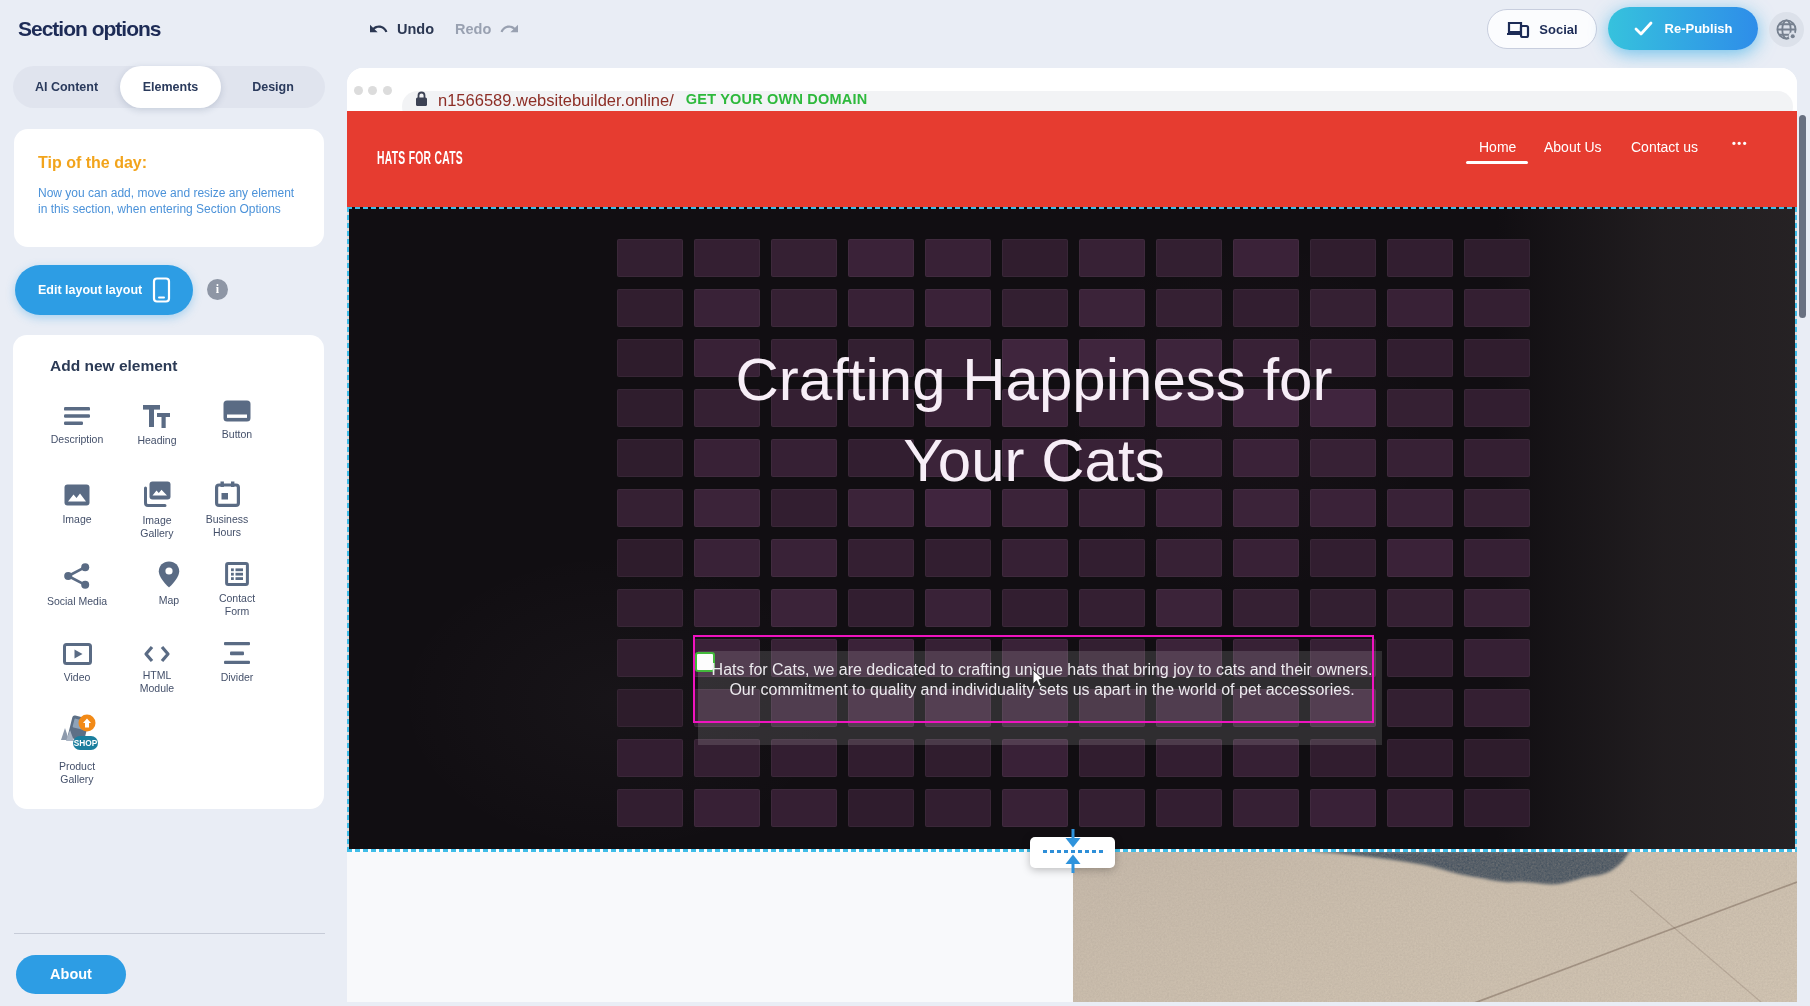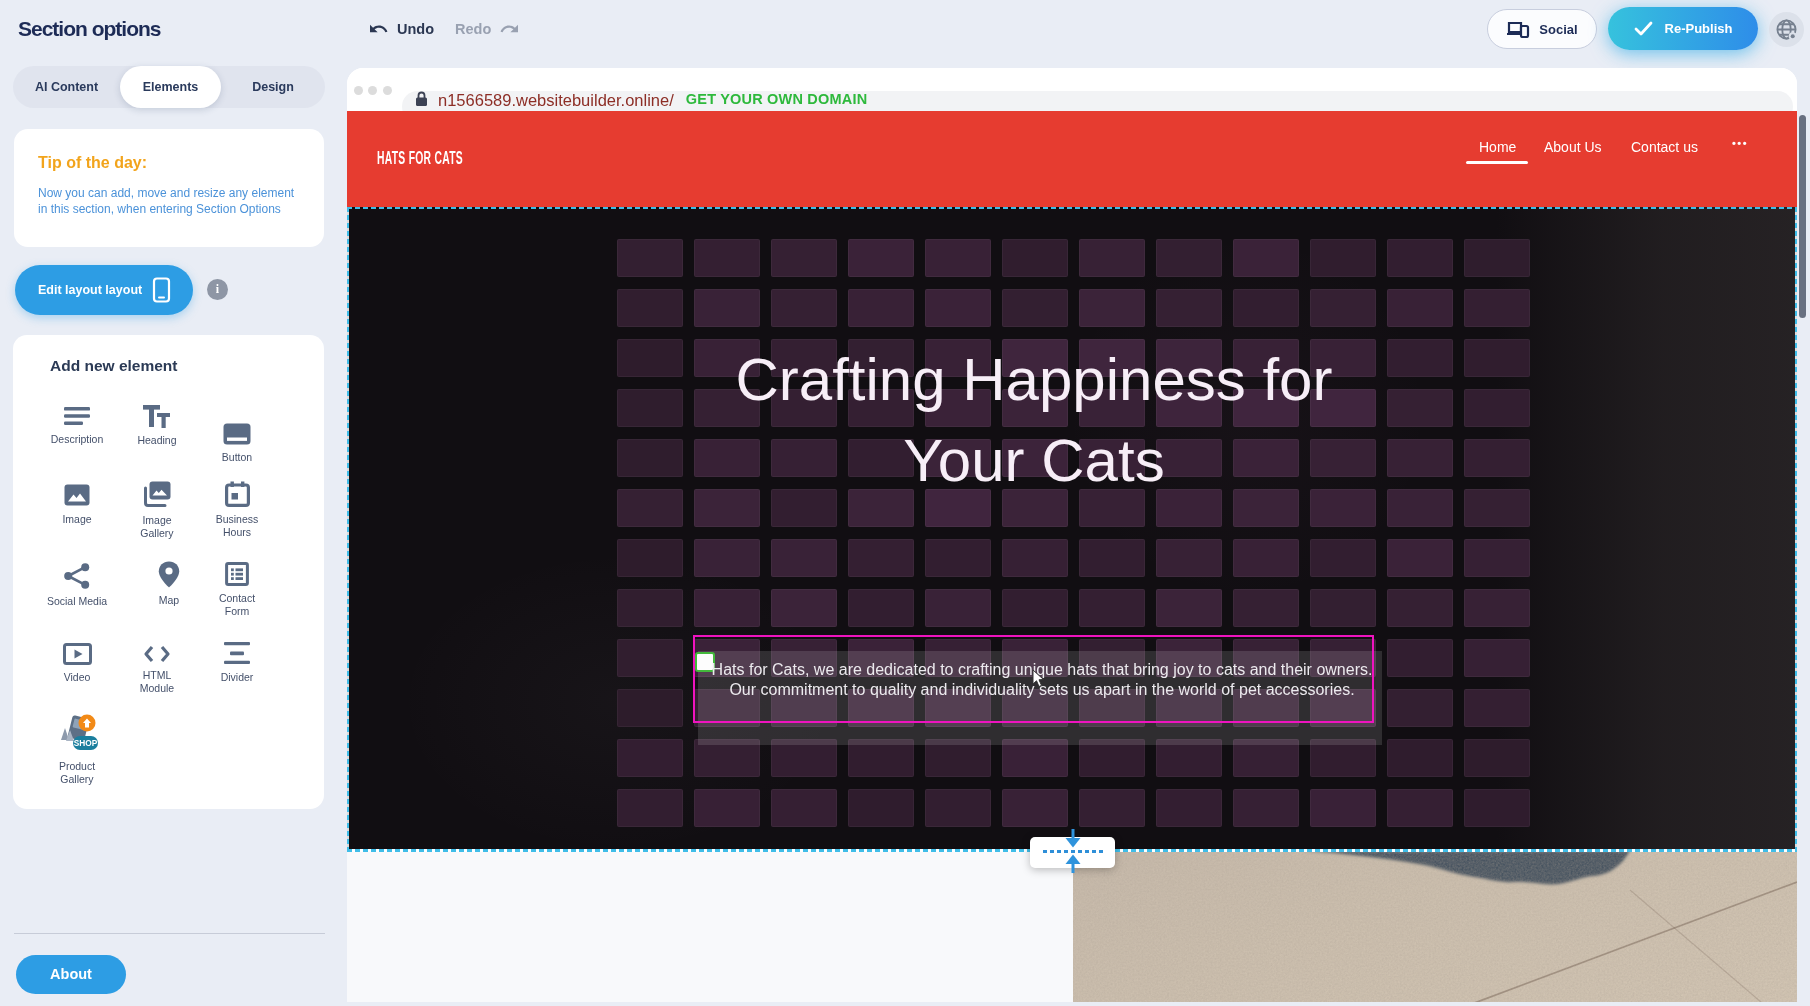--- a/index.html
+++ b/index.html
@@ -186,21 +186,21 @@
           <g fill="#5a6b84">
             <rect x="1" y="1" width="17" height="4.6"></rect>
             <rect x="7" y="1" width="5" height="22"></rect>
             <rect x="15" y="9" width="13" height="4"></rect>
             <rect x="19.5" y="9" width="4.2" height="15"></rect>
           </g>
         </svg>
       </div>
       <div class="lbl">Heading</div>
     </div>
-<div class="cell-el" style="left:182px;top:88px">
+<div class="cell-el" style="left:182px;top:65px">
       <div style="display:flex;justify-content:center">
         <svg width="28" height="22" viewBox="0 0 28 22">
           <rect x="0.5" y="0.5" width="27" height="21" rx="3.5" fill="#5a6b84"></rect>
           <rect x="4" y="14.5" width="20" height="3.4" fill="#fff"></rect>
         </svg>
       </div>
       <div class="lbl">Button</div>
     </div>
 <div class="cell-el" style="left:22px;top:148px">
       <div style="display:flex;justify-content:center">
@@ -214,21 +214,21 @@
 <div class="cell-el" style="left:102px;top:146px">
       <div style="display:flex;justify-content:center">
         <svg width="28" height="27" viewBox="0 0 28 27">
           <rect x="6.5" y="0.5" width="21" height="18" rx="3" fill="#5a6b84"></rect>
           <path d="M9.5 14.5 L13.5 9.5 L15.8 12 L18.5 8.8 L24 14.5 Z" fill="#fff"></path>
           <path d="M2.5 7 V22 a2.5 2.5 0 0 0 2.5 2.5 H22" fill="none" stroke="#5a6b84" stroke-width="3" stroke-linecap="round"></path>
         </svg>
       </div>
       <div class="lbl">Image<br>Gallery</div>
     </div>
-<div class="cell-el" style="left:182px;top:146px">
+<div class="cell-el" style="left:172px;top:146px">
       <div style="display:flex;justify-content:center">
         <svg width="25" height="26" viewBox="0 0 25 26">
           <rect x="1.6" y="4" width="21.8" height="20.4" rx="2.5" fill="none" stroke="#5a6b84" stroke-width="3.2"></rect>
           <rect x="5.5" y="0.5" width="3.4" height="5.5" fill="#5a6b84"></rect>
           <rect x="16" y="0.5" width="3.4" height="5.5" fill="#5a6b84"></rect>
           <rect x="6.5" y="12" width="6.5" height="6.5" fill="#5a6b84"></rect>
         </svg>
       </div>
       <div class="lbl">Business<br>Hours</div>
     </div>

